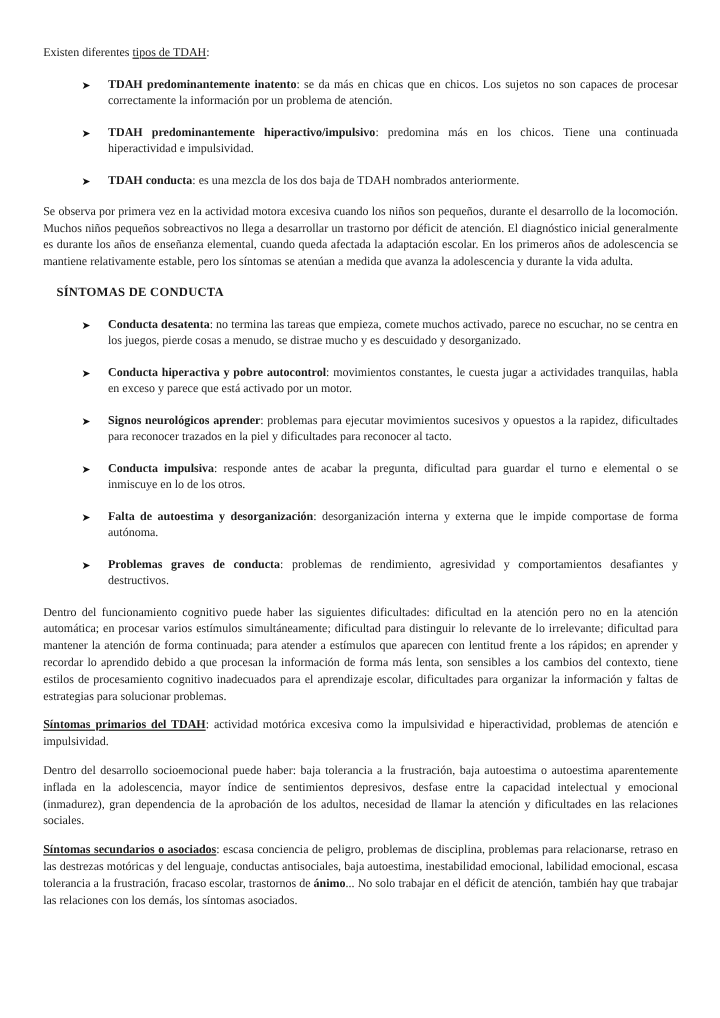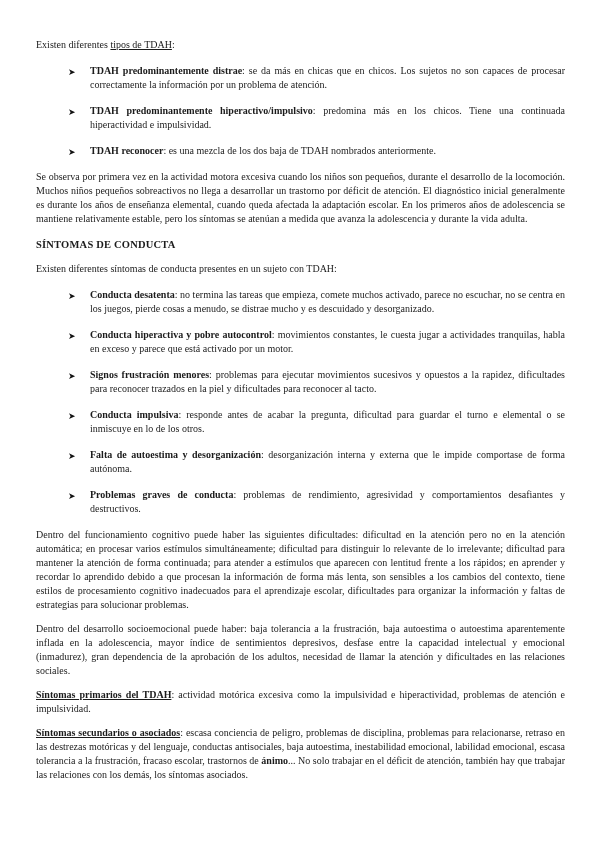--- a/index.html
+++ b/index.html
@@ -20,21 +20,21 @@
     line-height: 14px;
     text-align: justify;
     margin: 0;
   }
   p { margin-bottom: 10px; }
   .intro { margin-bottom: 10px; }
   h2 {
     font-size: 10.5px;
     font-weight: bold;
     text-align: left;
-    margin: 12px 0 10px 0;
+    margin: 12px 0 10px 11px;
     letter-spacing: 0.2px;
   }
   ul.arrow-list {
     list-style: none;
     margin: 12px 0 12px 0;
     padding: 0 0 0 32px;
   }
   ul.arrow-list li {
     position: relative;
     padding-left: 22px;
@@ -54,58 +54,57 @@
 </style>
 </head>
 <body>
 
 <div class="page">
 
   <p class="intro"><span>Existen diferentes </span><span class="u">tipos de TDAH</span><span>:</span></p>
 
   <ul class="arrow-list">
     <li>
-      <span class="arrow">➤</span><span class="b">TDAH predominantemente distrae</span><span>: se da más en chicas que en chicos. Los sujetos no son capaces de procesar correctamente la información por un problema de atención.</span>
+      <span class="arrow">➤</span><span class="b">TDAH predominantemente inatento</span><span>: se da más en chicas que en chicos. Los sujetos no son capaces de procesar correctamente la información por un problema de atención.</span>
     </li>
     <li>
       <span class="arrow">➤</span><span class="b">TDAH predominantemente hiperactivo/impulsivo</span><span>: predomina más en los chicos. Tiene una continuada hiperactividad e impulsividad.</span>
     </li>
     <li>
-      <span class="arrow">➤</span><span class="b">TDAH reconocer</span><span>: es una mezcla de los dos baja de TDAH nombrados anteriormente.</span>
+      <span class="arrow">➤</span><span class="b">TDAH conducta</span><span>: es una mezcla de los dos baja de TDAH nombrados anteriormente.</span>
     </li>
   </ul>
 
   <p>Se observa por primera vez en la actividad motora excesiva cuando los niños son pequeños, durante el desarrollo de la locomoción. Muchos niños pequeños sobreactivos no llega a desarrollar un trastorno por déficit de atención. El diagnóstico inicial generalmente es durante los años de enseñanza elemental, cuando queda afectada la adaptación escolar. En los primeros años de adolescencia se mantiene relativamente estable, pero los síntomas se atenúan a medida que avanza la adolescencia y durante la vida adulta.</p>
 
   <h2>SÍNTOMAS DE CONDUCTA</h2>
 
-  <p>Existen diferentes síntomas de conducta presentes en un sujeto con TDAH:</p>
 
   <ul class="arrow-list">
     <li>
       <span class="arrow">➤</span><span class="b">Conducta desatenta</span><span>: no termina las tareas que empieza, comete muchos activado, parece no escuchar, no se centra en los juegos, pierde cosas a menudo, se distrae mucho y es descuidado y desorganizado.</span>
     </li>
     <li>
       <span class="arrow">➤</span><span class="b">Conducta hiperactiva y pobre autocontrol</span><span>: movimientos constantes, le cuesta jugar a actividades tranquilas, habla en exceso y parece que está activado por un motor.</span>
     </li>
     <li>
-      <span class="arrow">➤</span><span class="b">Signos frustración menores</span><span>: problemas para ejecutar movimientos sucesivos y opuestos a la rapidez, dificultades para reconocer trazados en la piel y dificultades para reconocer al tacto.</span>
+      <span class="arrow">➤</span><span class="b">Signos neurológicos aprender</span><span>: problemas para ejecutar movimientos sucesivos y opuestos a la rapidez, dificultades para reconocer trazados en la piel y dificultades para reconocer al tacto.</span>
     </li>
     <li>
       <span class="arrow">➤</span><span class="b">Conducta impulsiva</span><span>: responde antes de acabar la pregunta, dificultad para guardar el turno e elemental o se inmiscuye en lo de los otros.</span>
     </li>
     <li>
       <span class="arrow">➤</span><span class="b">Falta de autoestima y desorganización</span><span>: desorganización interna y externa que le impide comportase de forma autónoma.</span>
     </li>
     <li>
       <span class="arrow">➤</span><span class="b">Problemas graves de conducta</span><span>: problemas de rendimiento, agresividad y comportamientos desafiantes y destructivos.</span>
     </li>
   </ul>
 
   <p>Dentro del funcionamiento cognitivo puede haber las siguientes dificultades: dificultad en la atención pero no en la atención automática; en procesar varios estímulos simultáneamente; dificultad para distinguir lo relevante de lo irrelevante; dificultad para mantener la atención de forma continuada; para atender a estímulos que aparecen con lentitud frente a los rápidos; en aprender y recordar lo aprendido debido a que procesan la información de forma más lenta, son sensibles a los cambios del contexto, tiene estilos de procesamiento cognitivo inadecuados para el aprendizaje escolar, dificultades para organizar la información y faltas de estrategias para solucionar problemas.</p>
 
+  <p><span class="bu">Síntomas primarios del TDAH</span><span>: actividad motórica excesiva como la impulsividad e hiperactividad, problemas de atención e impulsividad.</span></p>
+
   <p>Dentro del desarrollo socioemocional puede haber: baja tolerancia a la frustración, baja autoestima o autoestima aparentemente inflada en la adolescencia, mayor índice de sentimientos depresivos, desfase entre la capacidad intelectual y emocional (inmadurez), gran dependencia de la aprobación de los adultos, necesidad de llamar la atención y dificultades en las relaciones sociales.</p>
-
-  <p><span class="bu">Síntomas primarios del TDAH</span><span>: actividad motórica excesiva como la impulsividad e hiperactividad, problemas de atención e impulsividad.</span></p>
 
   <p><span class="bu">Síntomas secundarios o asociados</span><span>: escasa conciencia de peligro, problemas de disciplina, problemas para relacionarse, retraso en las destrezas motóricas y del lenguaje, conductas antisociales, baja autoestima, inestabilidad emocional, labilidad emocional, escasa tolerancia a la frustración, fracaso escolar, trastornos de </span><span class="b">ánimo</span><span>...  No solo trabajar en el déficit de atención, también hay que trabajar las relaciones con los demás, los síntomas asociados.</span></p>
 
 </div>
 
 </body></html>

